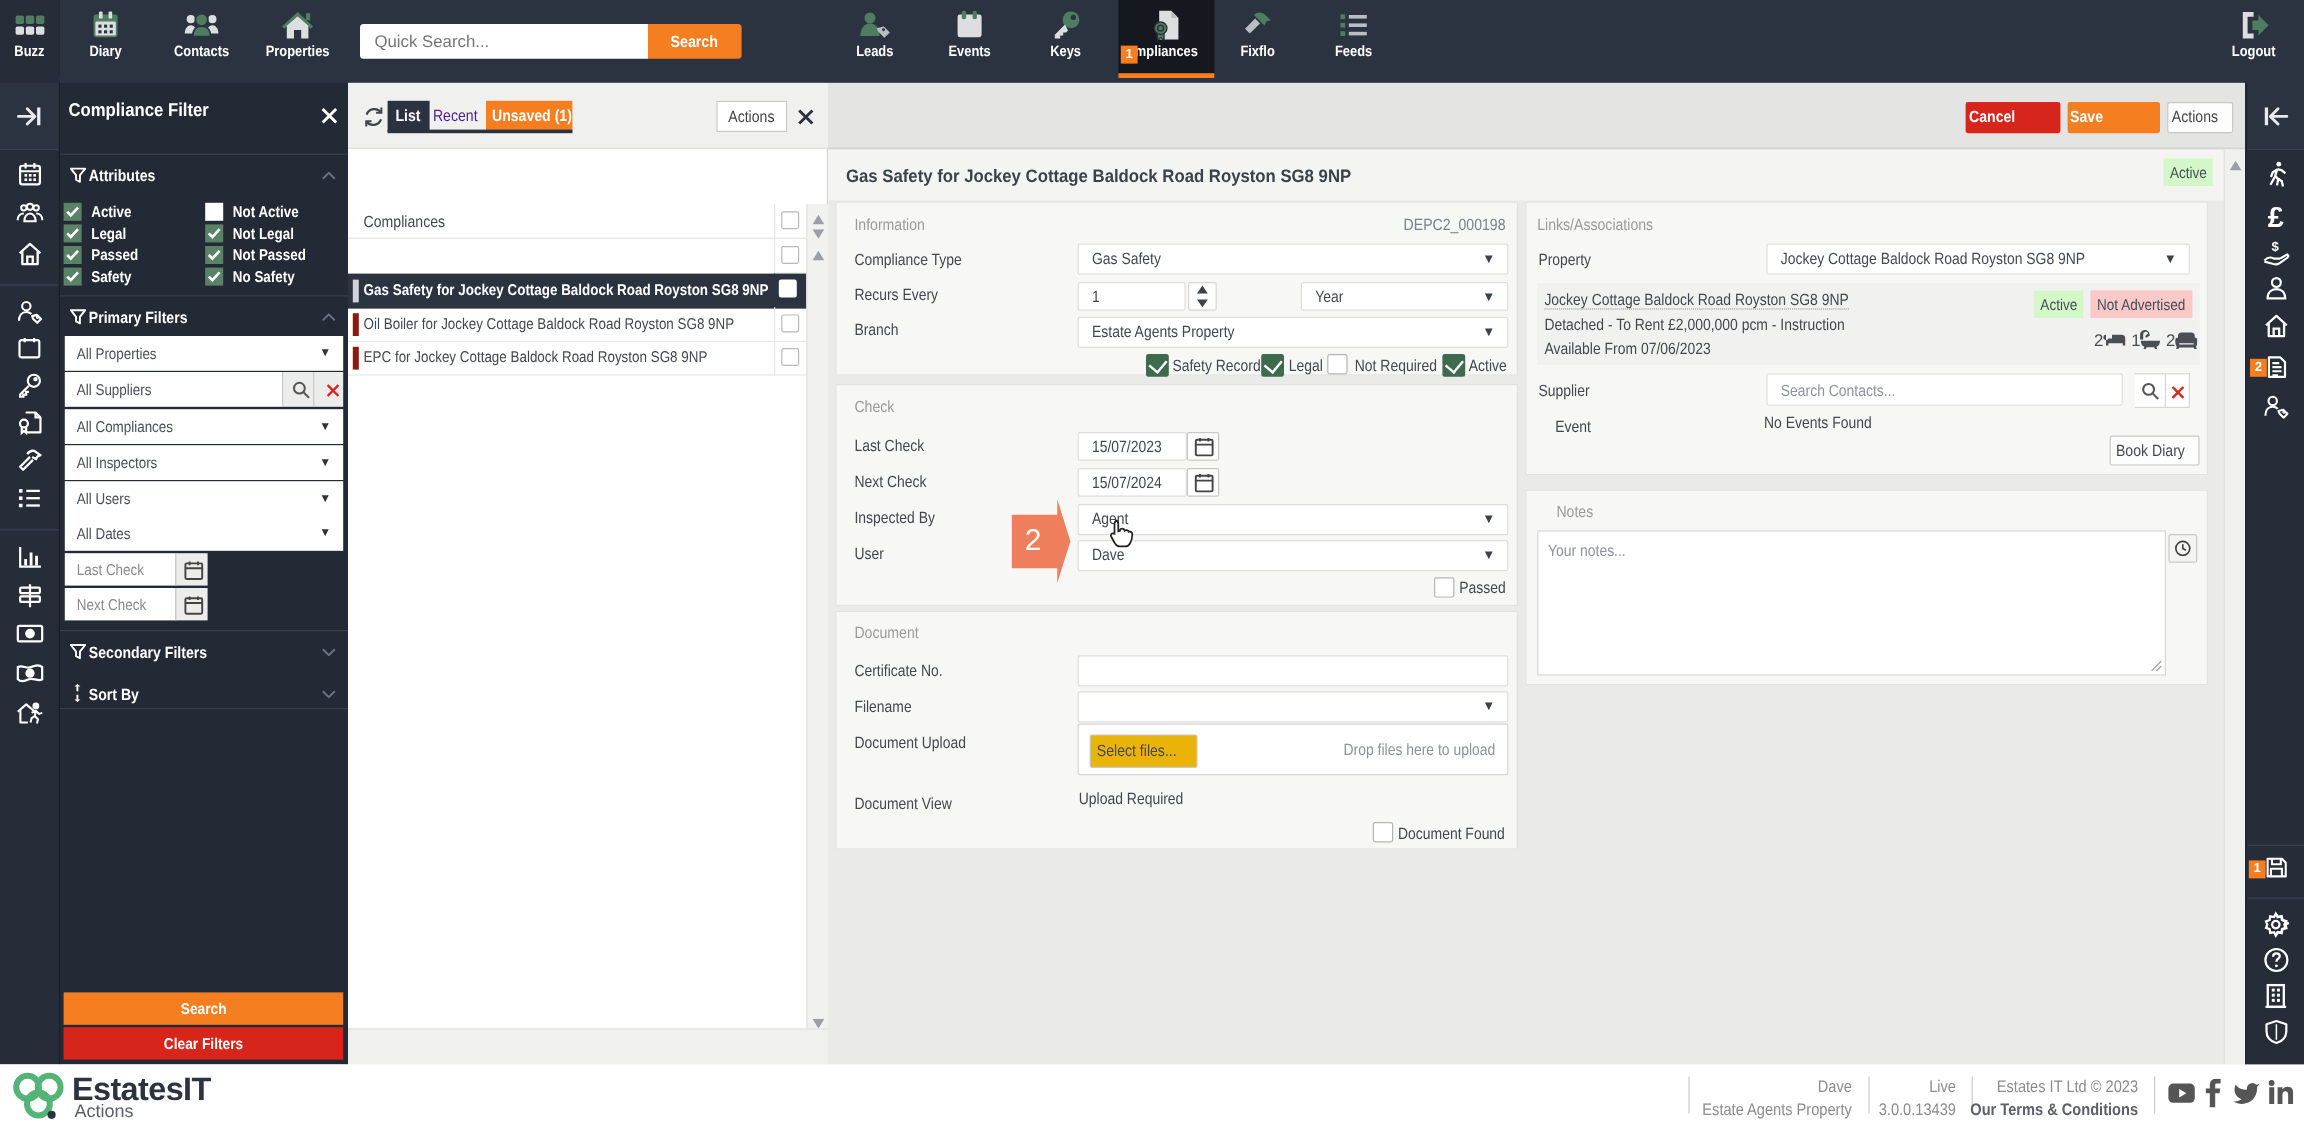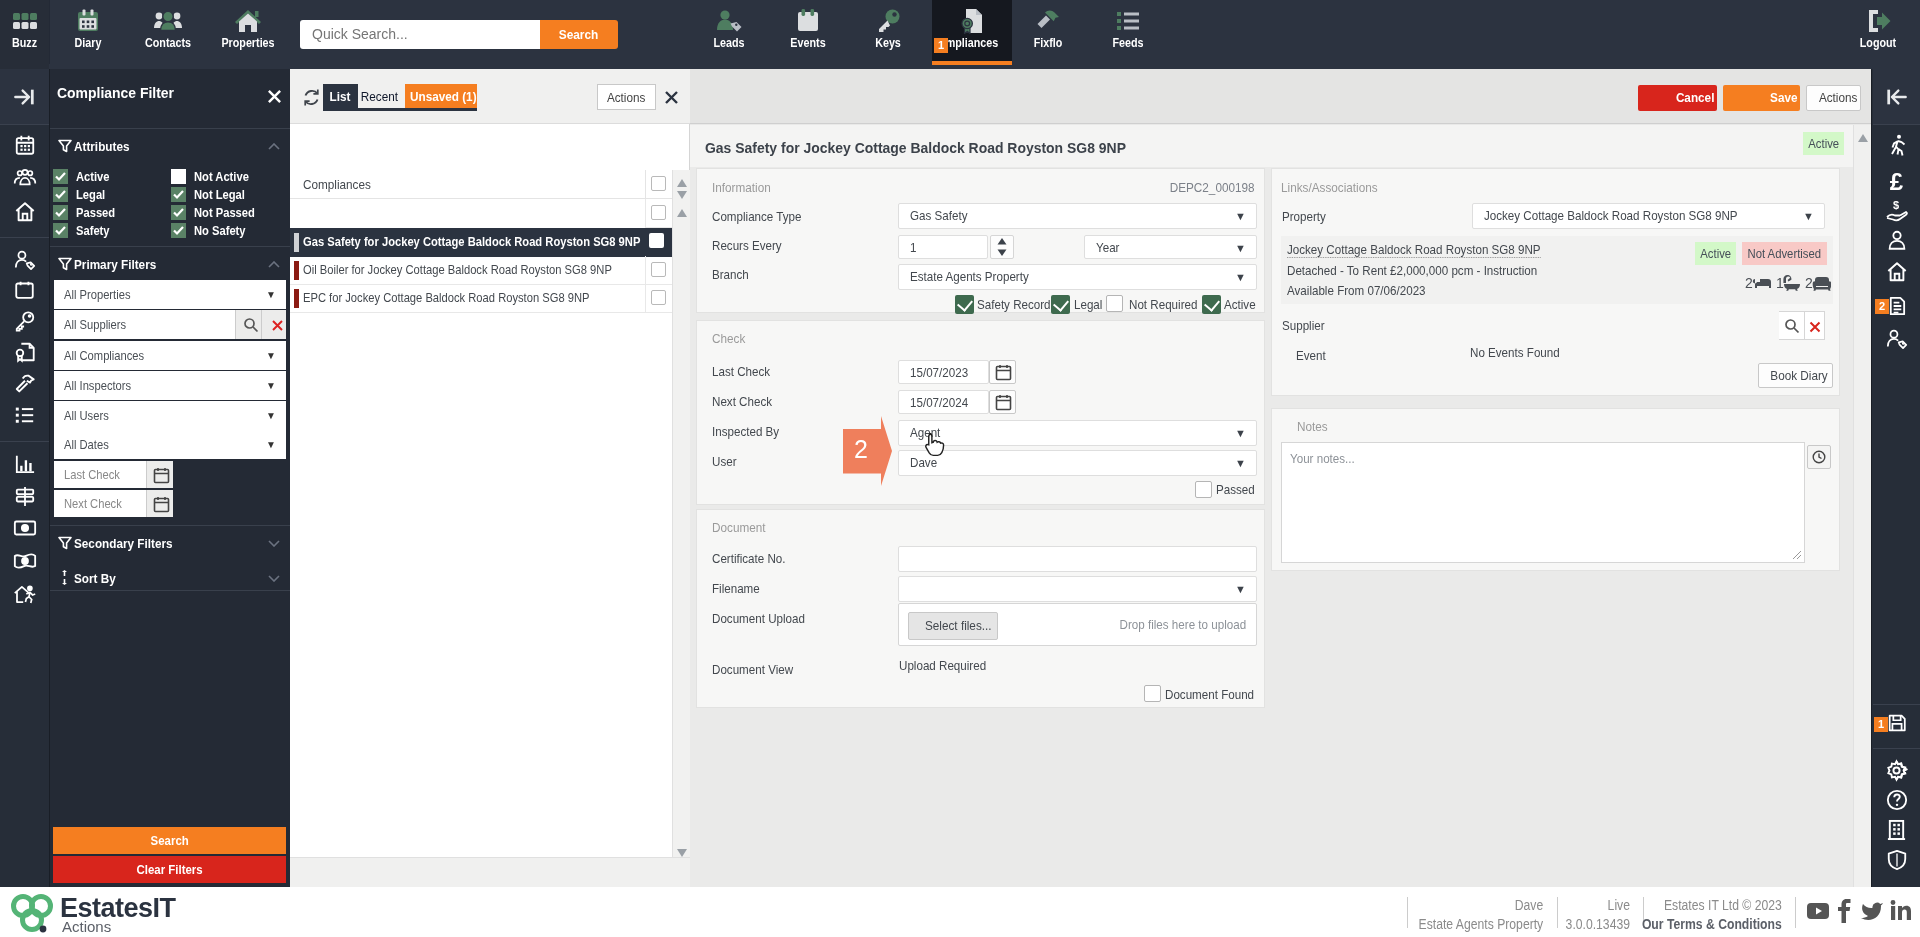--- a/index.html
+++ b/index.html
@@ -60,21 +60,21 @@
 .ccb.on { background:#3e6a4e; border:none; width:19px; height:19px; }
 .ccb.on::after { content:""; position:absolute; left:5px; top:2px; width:8px; height:11px; border:solid #fff; border-width:0 2.6px 2.6px 0; transform:rotate(40deg); }
 .cblb { position:absolute; font-size:13.5px; color:#43484e; transform:scaleX(.86); transform-origin:0 50%; white-space:nowrap; }
 .panel { position:absolute; background:#f7f7f6; border:1px solid #e2e2e1; }
 .pheader { position:absolute; font-size:13.5px; color:#9a9a9a; transform:scaleX(.87); transform-origin:0 50%; white-space:nowrap; }
 .flabel { position:absolute; font-size:13.5px; color:#43484e; transform:scaleX(.86); transform-origin:0 50%; white-space:nowrap; }
 .finput { position:absolute; background:#fff; border:1px solid #dedede; border-radius:2px; font-size:13.5px; color:#43484e; }
 .fsel { line-height:24px; padding-left:11px; }
 .finput .t2 { display:inline-block; transform:scaleX(.86); transform-origin:0 50%; white-space:nowrap; }
 .fsel .car { position:absolute; right:10px; top:0; color:#3c424a; font-size:11px; }
-.btn { position:absolute; text-align:right; font-size:13.5px; white-space:nowrap; }
+.btn { position:absolute; text-align:left; font-size:13.5px; white-space:nowrap; }
 .btn .t2 { display:inline-block; transform:scaleX(.87); }
 .pill { position:absolute; font-size:13px; color:#454e58; text-align:center; white-space:nowrap; }
 .pill .t2 { display:inline-block; transform:scaleX(.87); }
 
 #rightrail { position:absolute; left:1871px; top:64px; width:49px; height:826px; background:#262d38; border-left:1px solid #191e26; }
 #rightrail .topblock { position:absolute; left:1px; top:0; width:48px; height:61px; background:#2c3340; }
 
 #footer { position:absolute; left:0; top:887px; width:1920px; height:50px; background:#fff; }
 .fdiv { position:absolute; top:10px; width:1px; height:31px; background:#ccc; }
 .ftxt { position:absolute; font-size:14px; color:#8b8b8b; text-align:right; transform:scaleX(.87); transform-origin:100% 50%; white-space:nowrap; }
@@ -407,21 +407,21 @@
   <div class="fbtn" style="top:763px;background:#f57e20"><span class="t2">Search</span></div>
   <div class="fbtn" style="top:792px;background:#d8251c"><span class="t2">Clear Filters</span></div>
 </div>
 <div id="list">
   <div id="ltoolbar">
     <svg style="position:absolute;left:12px;top:24px" width="19" height="19" viewBox="0 0 19 19" fill="none" stroke="#40454c" stroke-width="1.9">
         <path d="M15.5 5.5 A7 7 0 0 0 3.5 7.5 M3.5 13.5 A7 7 0 0 0 15.5 11.5"></path>
         <path d="M15.8 1.5 v4.4 h-4.4 M3.2 17.5 v-4.4 h4.4" stroke-width="1.7"></path>
       </svg>
     <div class="tab" style="left:33px;width:35px;background:#2b3340;color:#fff;font-weight:bold"><span class="t2">List</span></div>
-    <div class="tab" style="left:68px;width:36px;color:#0f172a"><span class="t2">Recent</span></div>
+    <div class="tab" style="left:68px;width:36px;color:#4c1d95"><span class="t2">Recent</span></div>
     <div class="tab" style="left:115px;width:72px;background:#f57e20;color:#fff;font-weight:bold"><span class="t2">Unsaved (1)</span></div>
     <div style="position:absolute;left:33px;top:44px;width:154px;height:3px;background:#2b3340"></div>
     <div class="tab" style="left:307px;width:59px;background:#fff;border:1px solid #c8c8c8;color:#444"><span class="t2">Actions</span></div>
     <svg style="position:absolute;left:374px;top:26px" width="15" height="15" viewBox="0 0 15 15">
         <path d="M2 2 L13 13 M13 2 L2 13" stroke="#2b3340" stroke-width="2.4"></path>
       </svg>
   </div>
   <div style="position:absolute;left:0;top:106px;width:356px;height:29px;border-bottom:1px solid #e4e4e4;font-size:13.5px;color:#43484e;line-height:29px"><span class="t2" style="margin-left:13px;display:inline-block;transform:scaleX(.87);transform-origin:0 50%">Compliances</span></div>
   <div style="position:absolute;left:355px;top:106px;width:27px;height:29px;border-left:1px solid #e4e4e4;border-bottom:1px solid #e4e4e4">
       <span style="position:absolute;left:5px;top:6px;width:15px;height:15px;border:1px solid #b9b9b9;background:#fff;border-radius:2px"></span>
@@ -532,21 +532,21 @@
 <div class="panel" style="left:696px;top:509px;width:569px;height:199px">
   <div class="pheader" style="left:15px;top:10px">Document</div>
   <div class="flabel" style="left:15px;top:41px">Certificate No.</div>
   <div class="finput" style="left:201px;top:36px;width:359px;height:26px"></div>
   <div class="flabel" style="left:15px;top:71px">Filename</div>
   <div class="finput fsel" style="left:201px;top:66px;width:359px;height:26px">
       <span class="car">▼</span>
     </div>
   <div class="flabel" style="left:15px;top:101px">Document Upload</div>
   <div style="position:absolute;left:201px;top:93px;width:359px;height:43px;background:#fff;border:1px solid #d6d6d6;border-radius:2px">
-    <div class="btn" style="left:9px;top:8px;width:90px;height:28px;background:#e5e5e5;border:1px solid #c8c8c8;color:#43484e;line-height:26px;border-radius:2px"><span class="t2">Select files...</span></div>
+    <div class="btn" style="left:9px;top:8px;width:90px;height:28px;background:#eab308;border:1px solid #c8c8c8;color:#43484e;line-height:26px;border-radius:2px"><span class="t2">Select files...</span></div>
     <div style="position:absolute;right:10px;top:13px;font-size:13.5px;color:#8d9298;transform:scaleX(.86);transform-origin:100% 50%;white-space:nowrap">Drop files here to upload</div>
   </div>
   <div class="flabel" style="left:15px;top:152px">Document View</div>
   <div class="flabel" style="left:202px;top:148px">Upload Required</div>
   <span class="ccb" style="left:447px;top:175px"></span>
     <span class="cblb" style="left:468px;top:177px">Document Found</span>
 </div>
 
 <div class="panel" style="left:1271px;top:168px;width:569px;height:228px">
   <div class="pheader" style="left:9px;top:11px">Links/Associations</div>
@@ -569,20 +569,21 @@
             <path d="M39 10 h16 c0 2.5-1 4.5-3 5 l.8 1.8 h-2 l-.6-1.5 h-6.4 l-.6 1.5 h-2 l.8-1.8 c-2-.5-3-2.5-3-5 z M41 9 V4.5 a2.2 2.2 0 0 1 4.2-.8 L42.6 6 l.8 1.5 3-1.8 c.3-2.6-1.6-4.7-4-4.7 -2.2 0-4 1.8-4 4 V9 z"></path>
           </g>
         <text x="60" y="14" font-size="14" fill="#4a4f55" font-family="Liberation Sans">2</text>
         <g fill="#4a4f55">
             <path d="M70 8 V6 a3 3 0 0 1 3-3 h8 a3 3 0 0 1 3 3 v2 a2 2 0 0 0 -1 1.8 V12 h-12 v-2.2 A2 2 0 0 0 70 8 z M68 8.2 a1.6 1.6 0 0 1 3 .8 V13 h12 V9 a1.6 1.6 0 0 1 3-.8 c.8 1.4 0 5.8-1 6.8 l.6 1.8 h-2 l-.5-1.3 h-12.2 l-.5 1.3 h-2 l.6-1.8 c-1-1-1.8-5.4-1-6.8 z"></path>
           </g>
       </svg>
     </div>
   </div>
   <div class="flabel" style="left:10px;top:149px">Supplier</div>
+  <div class="finput" style="left:200px;top:142px;width:297px;height:27px;line-height:27px;padding-left:11px;color:#8d9298"><span class="t2">Search Contacts...</span></div>
   <div style="position:absolute;left:507px;top:142px;width:26px;height:29px;background:#fff;border:1px solid #d6d6d6;border-left:none">
     <svg style="margin:6px 0 0 5px" width="16" height="16" viewBox="0 0 16 16" fill="none" stroke="#555" stroke-width="1.7">
         <circle cx="6.5" cy="6.5" r="4.5"></circle>
         <path d="M10 10 l4.5 4.5"></path>
       </svg>
   </div>
   <div style="position:absolute;left:533px;top:142px;width:20px;height:29px;background:#fff;border:1px solid #d6d6d6;border-left:none">
     <svg style="margin:9px 0 0 4px" width="12" height="12" viewBox="0 0 12 12">
         <path d="M1.5 1.5 L10.5 10.5 M10.5 1.5 L1.5 10.5" stroke="#d8251c" stroke-width="2"></path>
       </svg>

